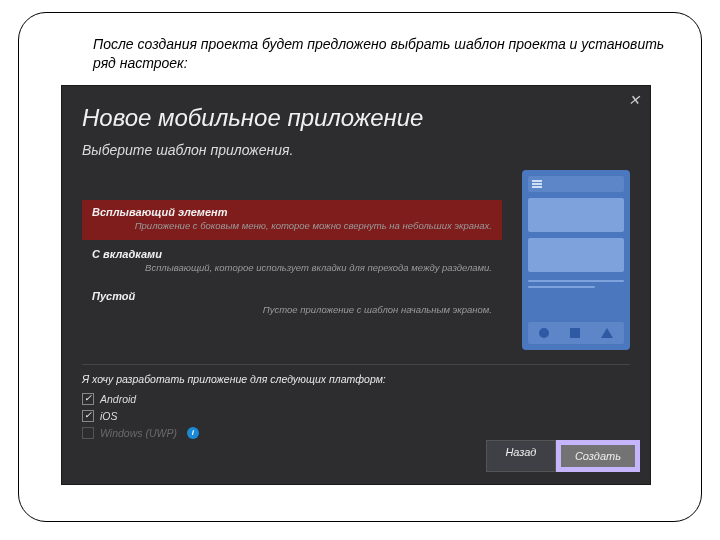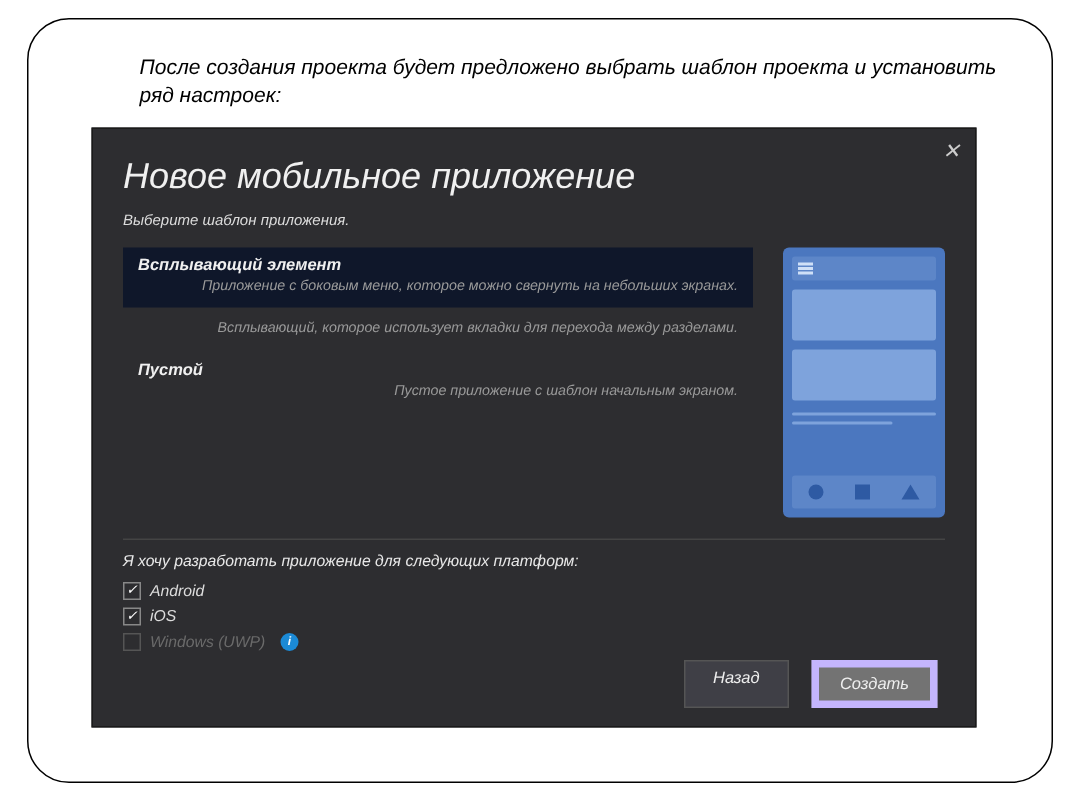--- a/index.html
+++ b/index.html
@@ -41,40 +41,41 @@
     font-size: 14px;
     cursor: pointer;
   }
   .dlg-title {
     font-size: 24px;
     font-weight: 300;
     color: #f0f0f0;
     padding: 18px 20px 6px 20px;
   }
   .dlg-sub {
-    font-size: 10px;
+    font-size: 14px;
     font-weight: 300;
     color: #dcdcdc;
     padding: 4px 20px 12px 20px;
   }
   .content {
     display: flex;
     padding: 0 20px;
     gap: 20px;
   }
   .templates {
     flex: 1;
   }
   .tpl {
     padding: 6px 10px 8px 10px;
     margin-bottom: 2px;
     cursor: pointer;
   }
   .tpl.selected {
-    background: #0f172a;
+    background: #7f1d1d;
+    margin-top: 30px;
   }
   .tpl-name {
     font-size: 11px;
     font-weight: 600;
     color: #f0f0f0;
     margin-bottom: 2px;
   }
   .tpl-desc {
     font-size: 9.5px;
     color: #9a9a9a;
@@ -164,22 +165,22 @@
   .chk.disabled .box { border-color: #555; }
   .info {
     width: 12px; height: 12px; border-radius: 50%;
     background: #1b8ad6; color: #fff;
     font-size: 8px; font-weight: bold;
     display: inline-flex; align-items: center; justify-content: center;
     margin-left: 4px;
   }
   .footer {
     position: absolute;
-    bottom: 12px; right: 25px;
-    display: flex; gap: 15px;
+    bottom: 12px; right: 10px;
+    display: flex; gap: 0;
   }
   .btn {
     min-width: 70px;
     padding: 5px 14px;
     font-size: 11px;
     text-align: center;
     cursor: pointer;
     color: #eee;
   }
   .btn-back { background: #3f3f46; border: 1px solid #555; }
@@ -196,20 +197,21 @@
     <div class="dlg-title">Новое мобильное приложение</div>
     <div class="dlg-sub">Выберите шаблон приложения.</div>
 
     <div class="content">
       <div class="templates">
         <div class="tpl selected">
           <div class="tpl-name">Всплывающий элемент</div>
           <div class="tpl-desc">Приложение с боковым меню, которое можно свернуть на небольших экранах.</div>
         </div>
         <div class="tpl">
+          <div class="tpl-name">С вкладками</div>
           <div class="tpl-desc">Всплывающий, которое использует вкладки для перехода между разделами.</div>
         </div>
         <div class="tpl">
           <div class="tpl-name">Пустой</div>
           <div class="tpl-desc">Пустое приложение с шаблон начальным экраном.</div>
         </div>
       </div>
 
       <div class="preview">
         <div class="topbar">

